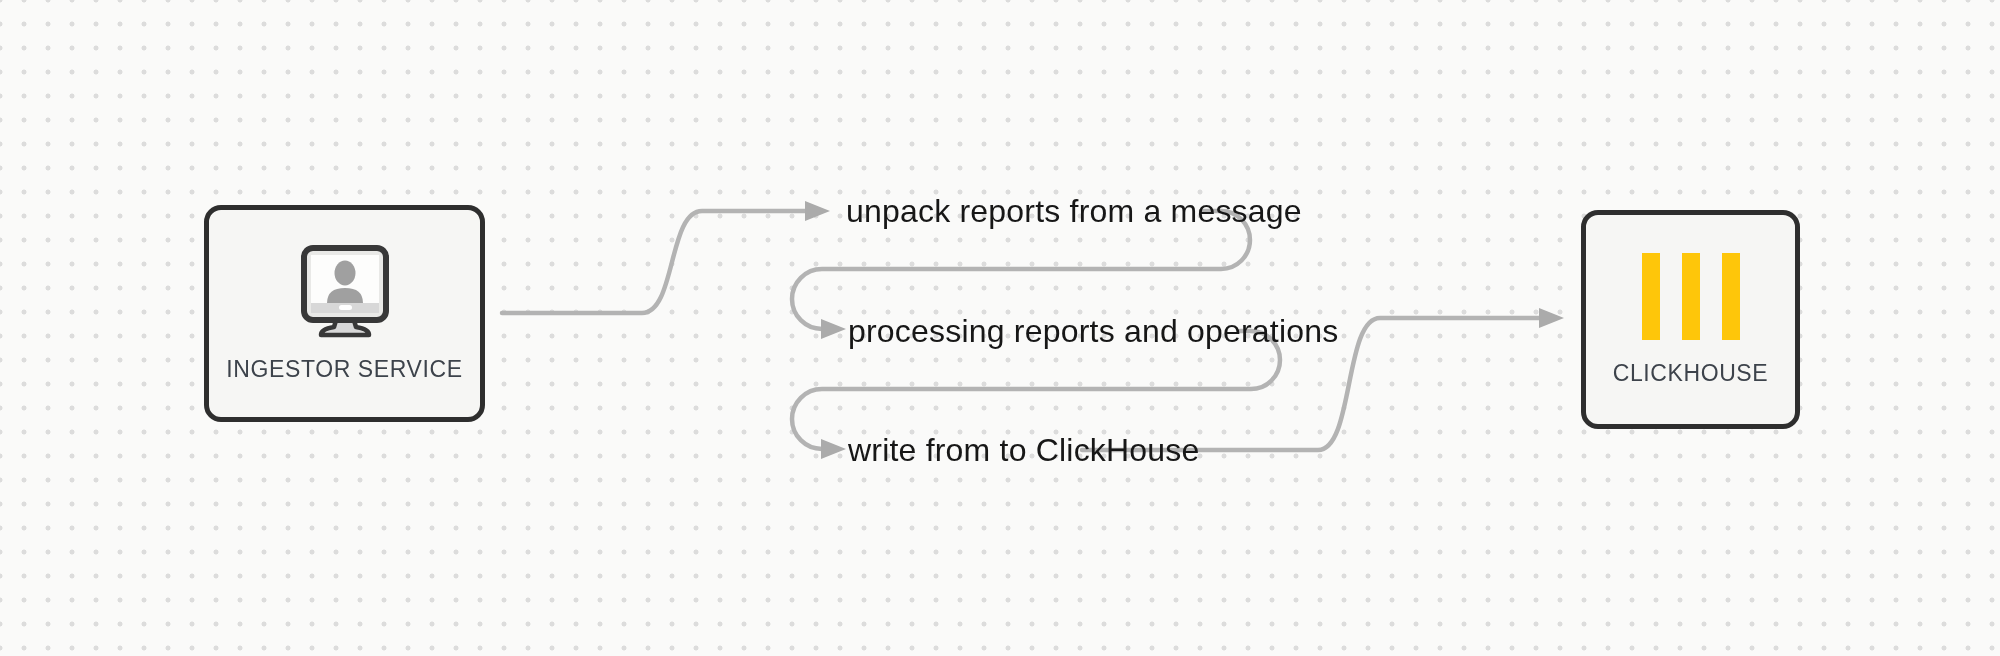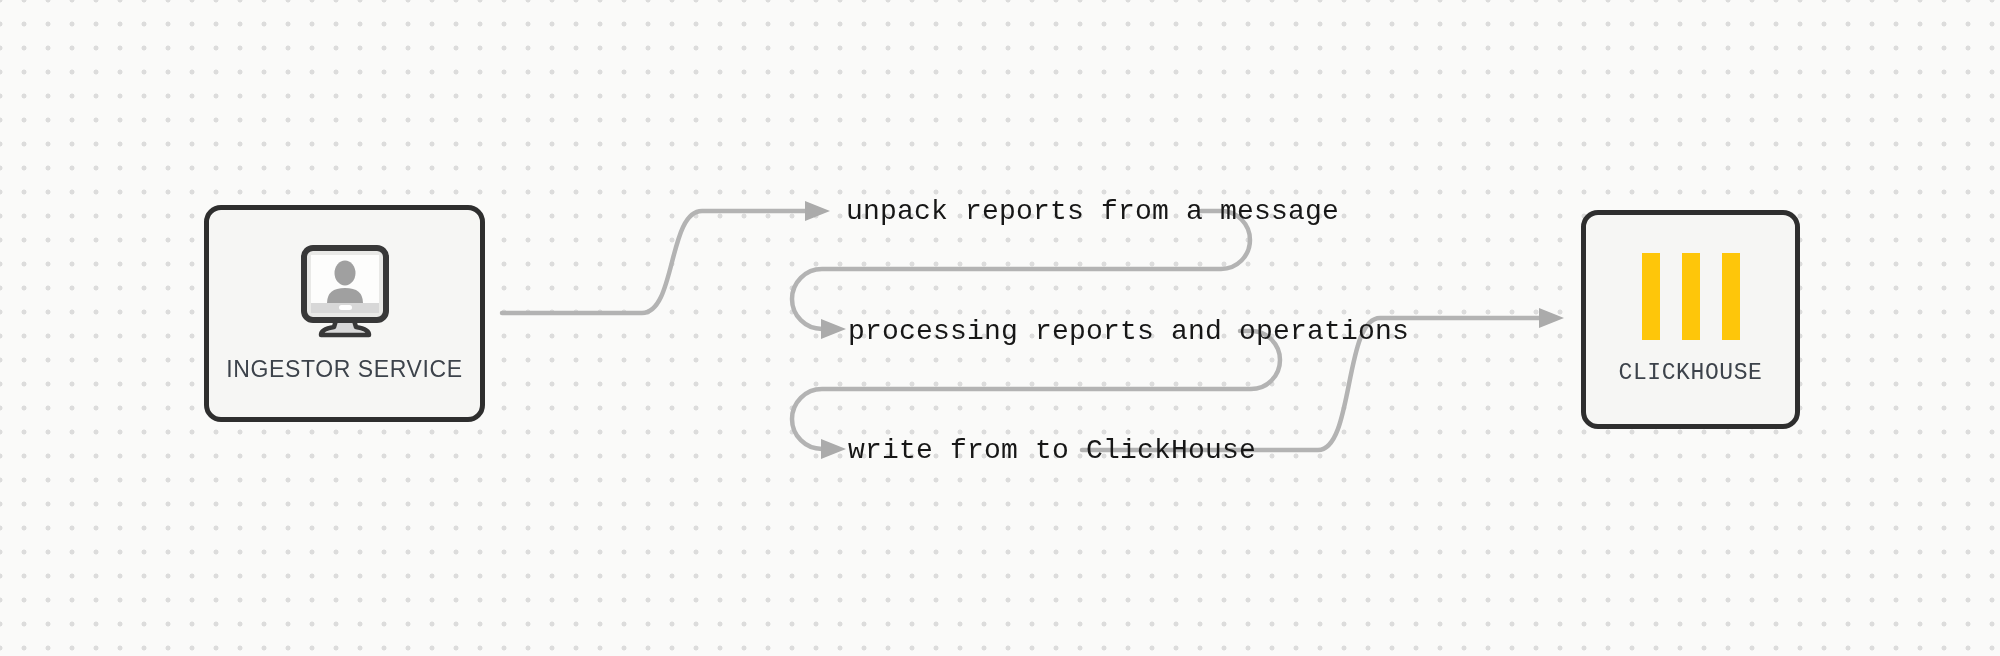--- a/index.html
+++ b/index.html
@@ -35,21 +35,21 @@
     flex-direction: column;
     align-items: center;
     justify-content: center;
   }
   .node-ingestor {
     left: 204px; top: 205px;
     width: 281px; height: 217px;
   }
   .node-clickhouse {
     left: 1581px; top: 210px;
-    width: 219px; height: 219px; font-family: Liberation Mono, monospace;
+    width: 219px; height: 219px;
   }
   .node-label {
     font-size: 23px;
     font-weight: 500;
     letter-spacing: 0.6px;
     color: #3d434b;
     white-space: nowrap;
   }
   .node-ingestor .node-label { margin-top: 14px; }
   .node-clickhouse .node-label { margin-top: 20px; }
@@ -61,25 +61,24 @@
     align-items: stretch;
   }
   .ch-bar {
     display: block;
     width: 18px;
     background: #fec60a;
   }
   .step-label {
     position: absolute;
     transform: translateY(-50%);
-    font-size: 28px;
+    font-size: 32px;
     color: #171717;
     letter-spacing: 0.2px;
     white-space: nowrap;
-    font-family: Liberation Mono, monospace;
   }
   .step-1 { left: 846px; top: 211px; }
   .step-2 { left: 848px; top: 331px; }
   .step-3 { left: 848px; top: 450px; }
 </style>
 </head>
 <body>
 
 <div class="canvas">
 

